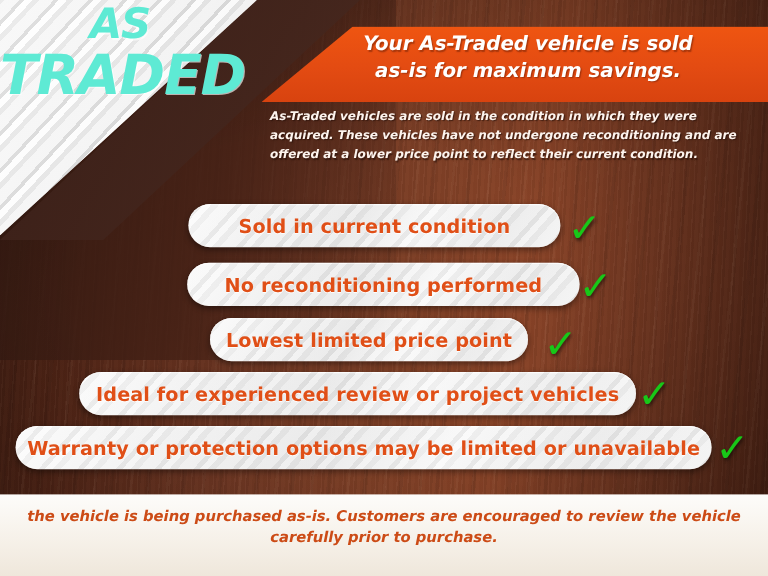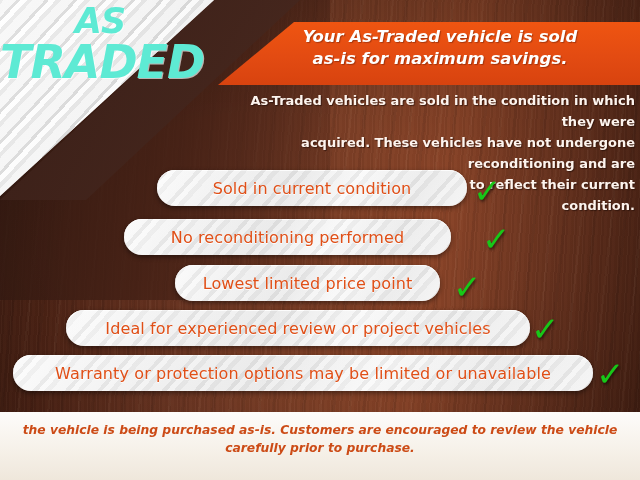--- a/index.html
+++ b/index.html
@@ -88,22 +88,22 @@
     position:absolute;left:250px;top:26px;width:380px;
     color:#ffffff;font-weight:bold;font-style:italic;
     font-size:16.5px;line-height:1.32;text-align:center;
     text-shadow:1px 1px 1px rgba(90,25,5,.45);
   }
   .banner-txt span{display:block;}
 
   
   .subpara{
     position:absolute;left:225px;top:90px;width:410px;
-    color:#fdf4ee;font-weight:bold;
-    font-size:13px;line-height:1.62;text-align:right;
+    color:#fdf4ee;font-weight:bold;font-style:italic;
+    font-size:10px;line-height:1.62;text-align:left;
     text-shadow:1px 1px 1px rgba(40,15,8,.7);
   }
   .subpara span{display:block;}
 
   
   .pill{
     position:absolute;height:36px;border-radius:18px;
     background:linear-gradient(122deg,#fbfbfb 0%,#eeeeee 22%,#e3e3e3 44%,#f7f7f7 62%,#e6e6e6 82%,#f2f2f2 100%);
     box-shadow:0 2px 5px rgba(0,0,0,.45), inset 0 1px 0 rgba(255,255,255,.9);
     display:flex;align-items:center;justify-content:center;
@@ -113,32 +113,32 @@
     content:"";position:absolute;inset:0;pointer-events:none;
     background:repeating-linear-gradient(-48deg,
       rgba(255,255,255,.55) 0px, rgba(255,255,255,.55) 5px,
       rgba(205,205,205,.40) 5px, rgba(205,205,205,.40) 9px,
       rgba(250,250,250,.45) 9px, rgba(250,250,250,.45) 19px,
       rgba(215,215,215,.32) 19px, rgba(215,215,215,.32) 24px);
     opacity:.75;
   }
   .pill-label{
     position:relative;z-index:2;
-    color:#e04f17;font-weight:normal;font-size:16px;
+    color:#e04f17;font-weight:bold;font-size:16px;
     white-space:nowrap;letter-spacing:.1px;
     text-shadow:0 1px 0 rgba(255,255,255,.85);
   }
   .check{
     position:absolute;z-index:3;
     color:#18c718;font-size:34px;font-weight:bold;line-height:1;
     text-shadow:1px 2px 3px rgba(0,0,0,.55);
   }
 
   .pill-1{left:157px;top:170px;width:310px;}
-  .pill-2{left:124px;top:219px;width:327px;}
+  .pill-2{left:156px;top:219px;width:327px;}
   .pill-3{left:175px;top:265px;width:265px;}
   .pill-4{left:66px;top:310px;width:464px;}
   .pill-5{left:13px;top:355px;width:580px;}
 
   .chk-1{left:473px;top:174px;}
   .chk-2{left:482px;top:222px;}
   .chk-3{left:453px;top:270px;}
   .chk-4{left:531px;top:312px;}
   .chk-5{left:596px;top:357px;}
 

